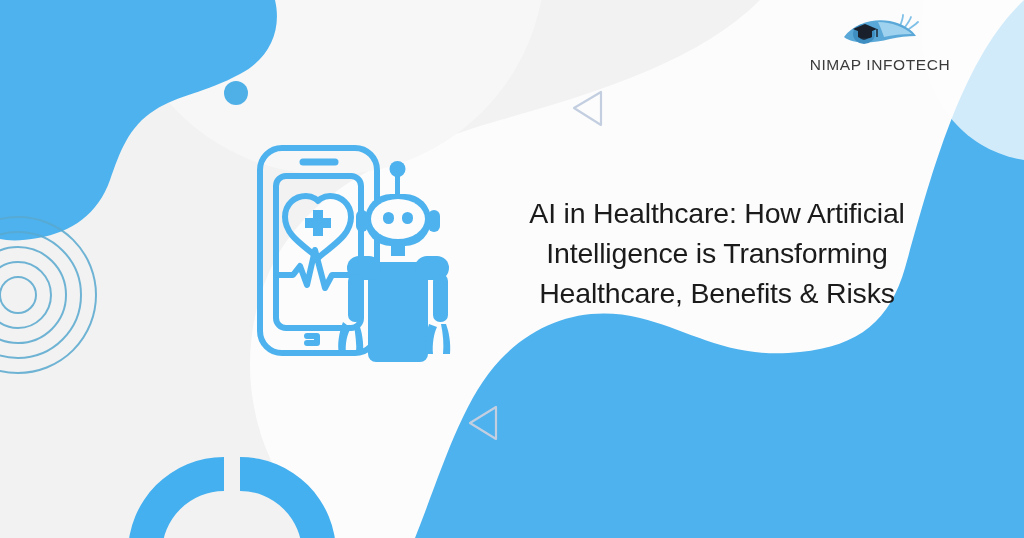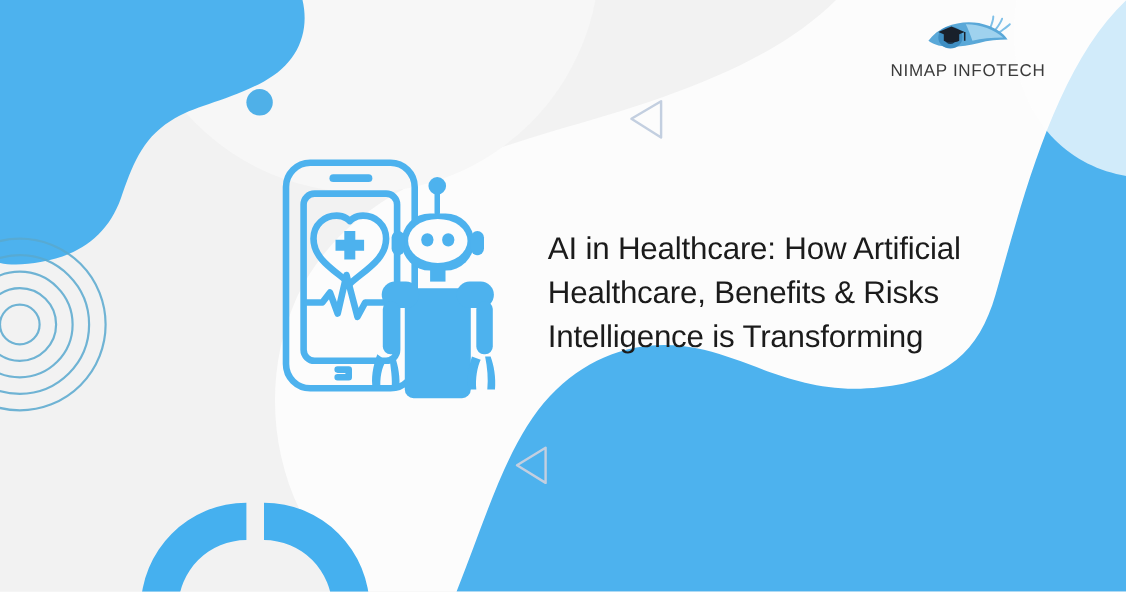--- a/index.html
+++ b/index.html
@@ -28,23 +28,23 @@
   #illustration {
     position: absolute;
     left: 255px;
     top: 138px;
     width: 235px;
     height: 230px;
   }
   #title {
     position: absolute;
     left: 498px;
-    top: 206px;
+    top: 193px;
     width: 438px;
-    text-align: left;
+    text-align: center;
     color: #1b1b1b;
     font-family: "Liberation Sans", sans-serif;
     font-size: 28.5px;
     line-height: 40px;
     font-weight: 400;
     letter-spacing: -0.2px;
   }
   #title .line { display: block; white-space: nowrap; }
   #logo {
     position: absolute;
@@ -197,22 +197,22 @@
 
       <rect x="178" y="136" width="15" height="48" rx="7" ry="7"></rect>
 
       <path d="M 174 186 C 171 196 169 206 171 216 L 178 216 C 177 206 179 195 182 189 Z"></path>
       <path d="M 186 186 C 188 196 189 206 188 216 L 195 216 C 196 205 194 194 191 186 Z"></path>
     </g>
   </svg>
 
   <div id="title">
     <span class="line">AI in Healthcare: How Artificial</span>
+    <span class="line">Intelligence is Transforming</span>
     <span class="line">Healthcare, Benefits &amp; Risks</span>
-    <span class="line">Intelligence is Transforming</span>
   </div>
 
   <div id="logo">
     <svg id="logo-mark" viewBox="0 0 84 44" xmlns="http://www.w3.org/2000/svg">
 
       <g stroke="#7fc0e8" stroke-width="1.8" stroke-linecap="round" fill="none">
         <path d="M 62 14 C 64 9 65 6 65 3"></path>
         <path d="M 67 15 C 70 11 72 8 73 5"></path>
         <path d="M 71 17 C 75 14 78 12 80 10"></path>
       </g>

